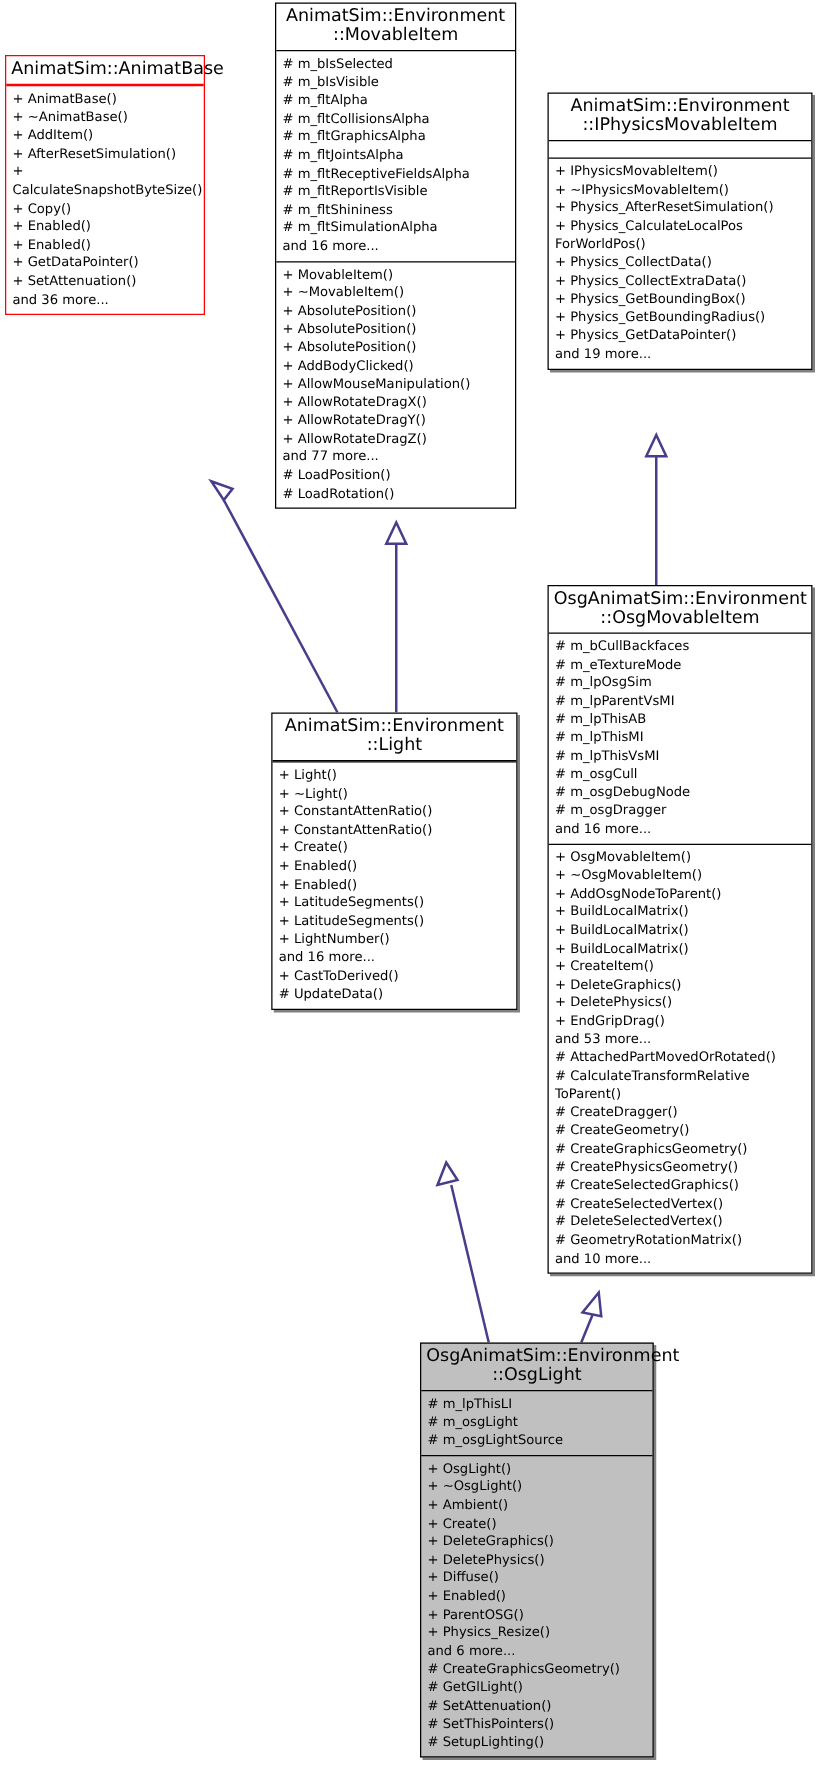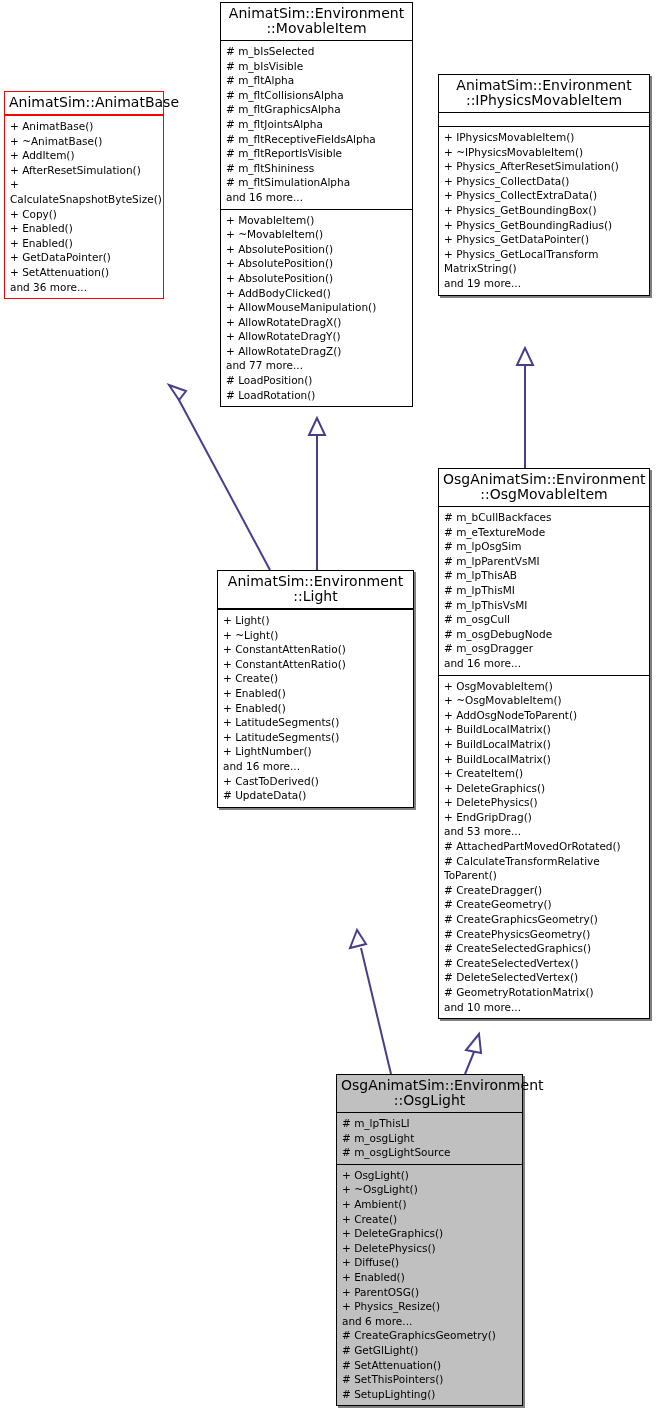--- a/index.html
+++ b/index.html
@@ -66,21 +66,21 @@
   .uml-section.empty {
     height: 13px;
     padding: 0;
   }
   .member {
     white-space: pre-wrap;
     display: block;
   }
 
   
-  #box-animatbase      { left: 4px;   top: 44px;   width: 160px; margin-top: 47px; }
+  #box-animatbase      { left: 4px;   top: 44px;   width: 160px; }
   #box-movableitem     { left: 220px; top: 2px;    width: 193px; }
   #box-iphysicsmi      { left: 438px; top: 74px;   width: 212px; }
   #box-osgmovableitem  { left: 438px; top: 468px;  width: 212px; }
   #box-light           { left: 217px; top: 570px;  width: 197px; }
   #box-osglight        { left: 336px; top: 1074px; width: 187px; }
 </style>
 </head>
 <body>
 
 <div id="diagram">
@@ -170,27 +170,27 @@
   <div class="uml-box shadowed" id="box-iphysicsmi">
     <div class="uml-title">AnimatSim::Environment
 ::IPhysicsMovableItem</div>
     <div class="uml-sep"></div>
     <div class="uml-section empty"></div>
     <div class="uml-sep"></div>
     <div class="uml-section">
       <span class="member">+ IPhysicsMovableItem()</span>
       <span class="member">+ ~IPhysicsMovableItem()</span>
       <span class="member">+ Physics_AfterResetSimulation()</span>
+      <span class="member">+ Physics_CalculateLocalPos
+ForWorldPos()</span>
       <span class="member">+ Physics_CollectData()</span>
       <span class="member">+ Physics_CollectExtraData()</span>
       <span class="member">+ Physics_GetBoundingBox()</span>
       <span class="member">+ Physics_GetBoundingRadius()</span>
       <span class="member">+ Physics_GetDataPointer()</span>
-      <span class="member">+ Physics_GetLocalTransform
-MatrixString()</span>
       <span class="member">and 19 more...</span>
     </div>
   </div>
 
   <div class="uml-box shadowed" id="box-osgmovableitem">
     <div class="uml-title">OsgAnimatSim::Environment
 ::OsgMovableItem</div>
     <div class="uml-sep"></div>
     <div class="uml-section">
       <span class="member"># m_bCullBackfaces</span>

